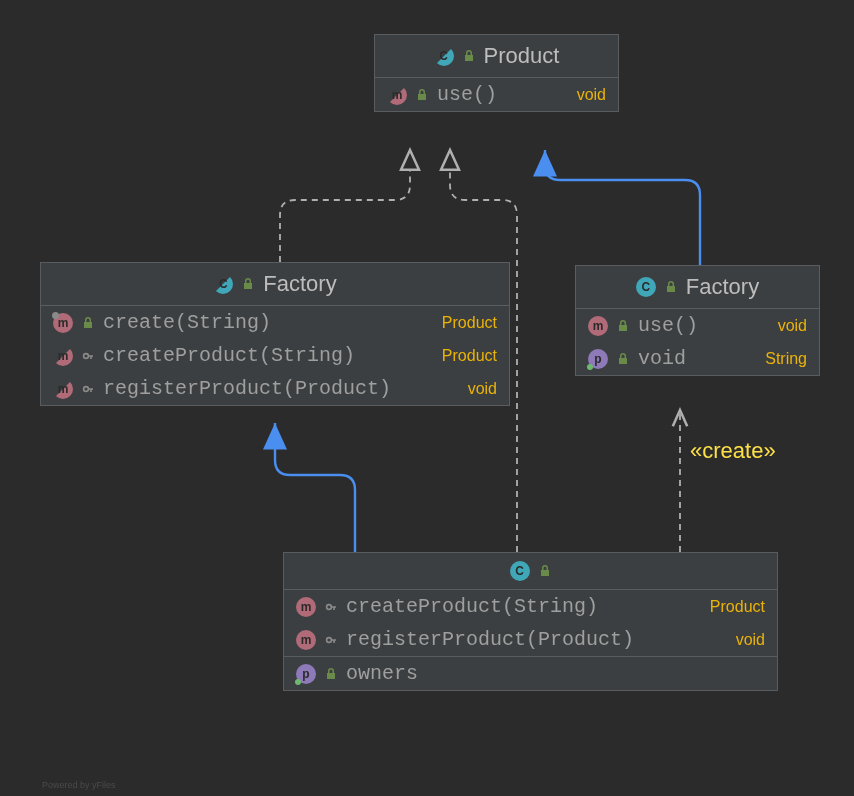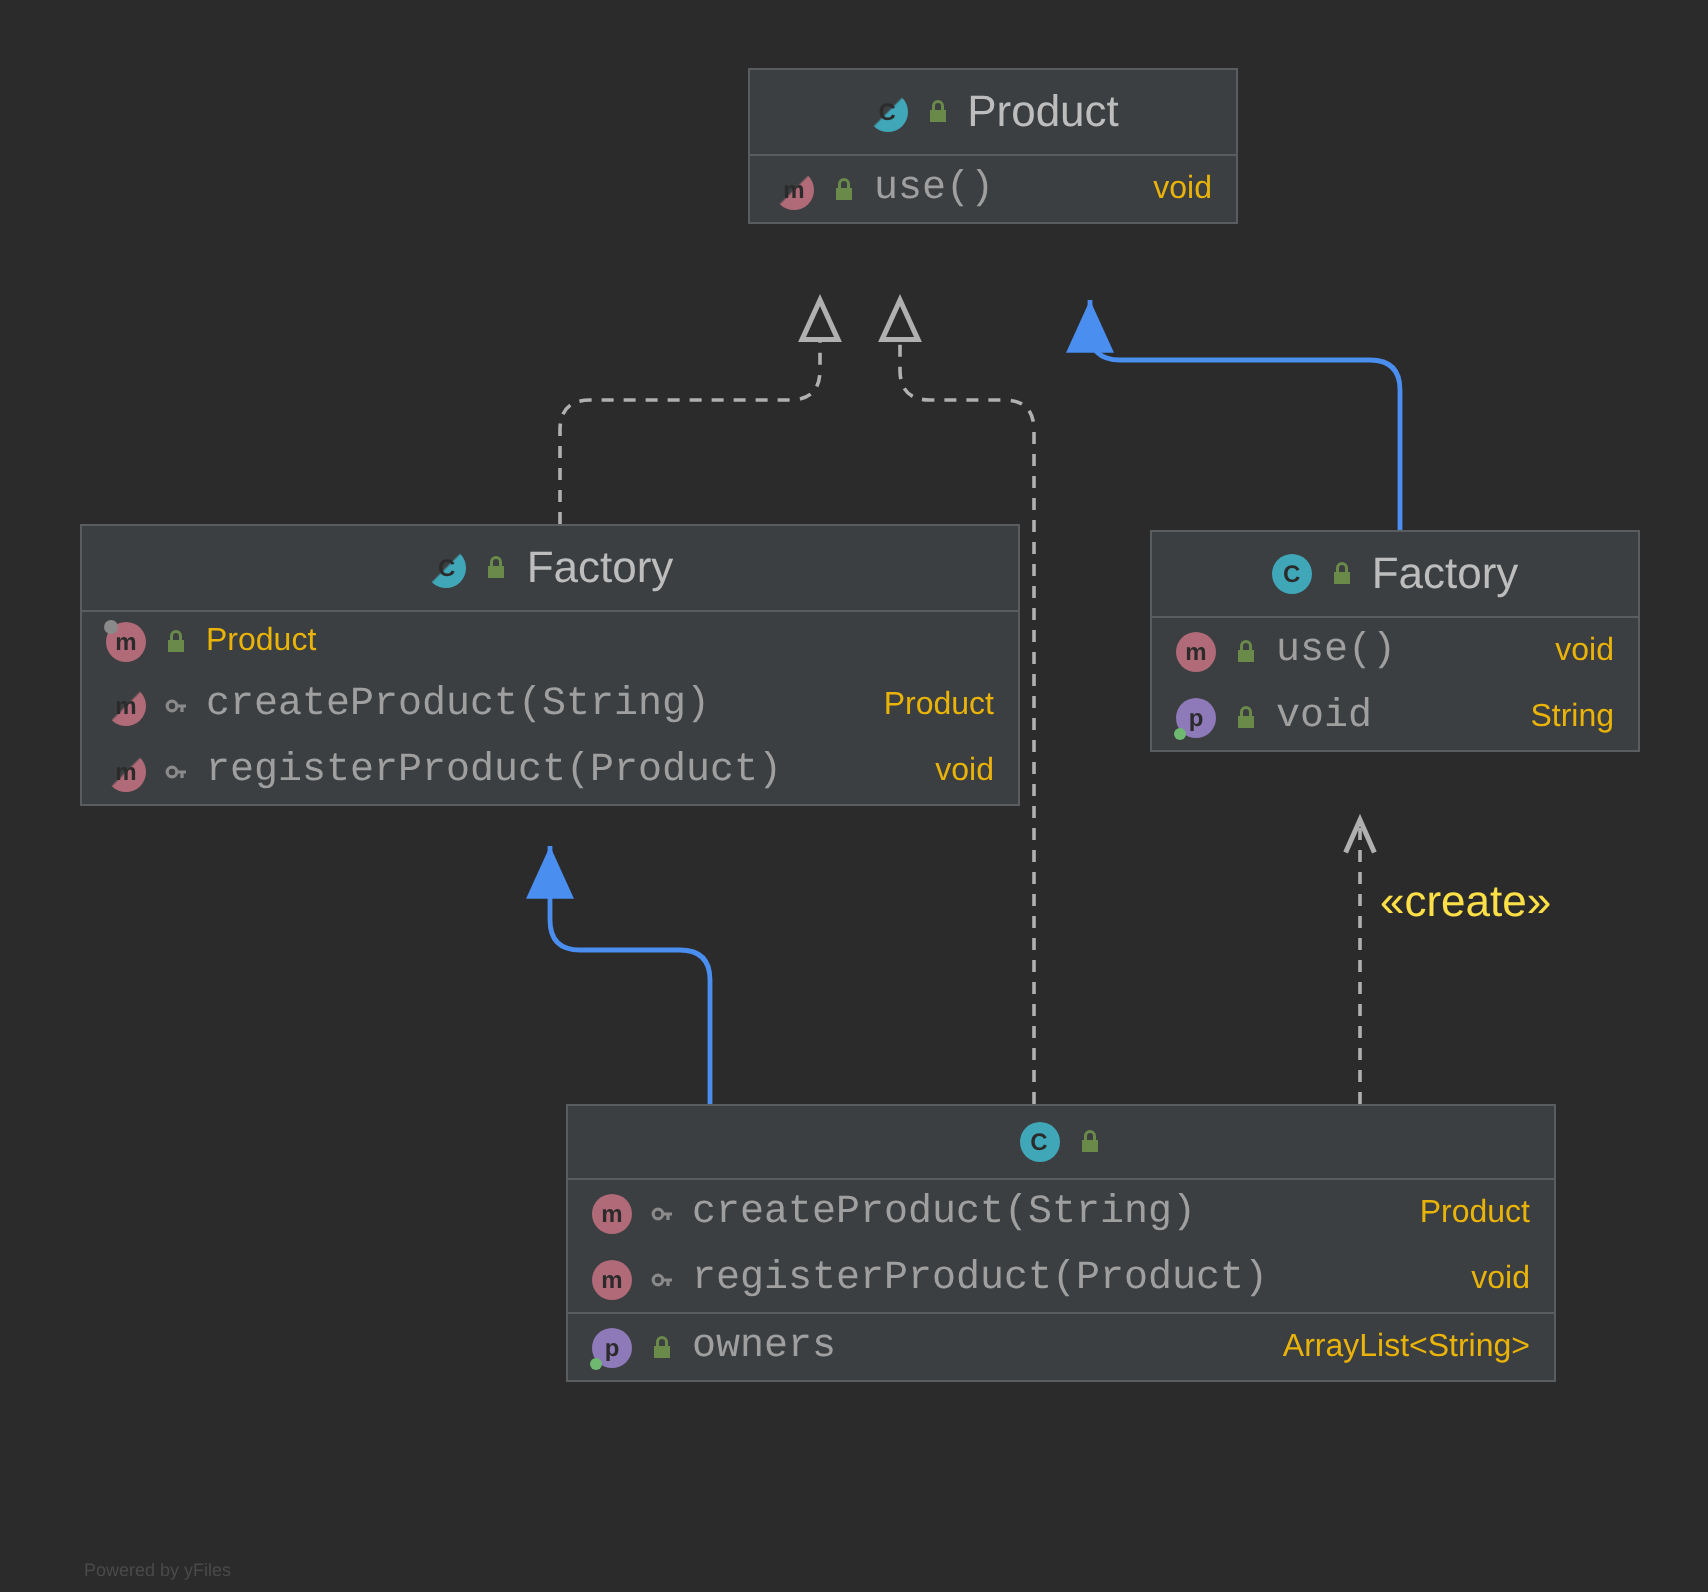--- a/index.html
+++ b/index.html
@@ -186,20 +186,21 @@
           <path fill="#6a8a4a" d="M4 6V4a3 3 0 016 0v2h1v6H3V6h1zm1.5 0h3V4a1.5 1.5 0 00-3 0v2z"></path>
         </svg>
     <span class="class-name">Factory</span>
   </div>
   <div class="members">
     <div class="member-row">
       <span class="badge m">m<span class="fin"></span></span>
       <svg class="vis" viewBox="0 0 14 14">
             <path fill="#6a8a4a" d="M4 6V4a3 3 0 016 0v2h1v6H3V6h1zm1.5 0h3V4a1.5 1.5 0 00-3 0v2z"></path>
           </svg>
+      <span class="sig">create(String)</span>
       <span class="ret">Product</span>
     </div>
     <div class="member-row">
       <span class="badge m abstract">m</span>
       <svg class="vis" viewBox="0 0 14 14">
             <circle cx="5" cy="7" r="2.4" fill="none" stroke="#8a8a8a" stroke-width="1.6"></circle>
             <path d="M7 7h5M10 7v3" stroke="#8a8a8a" stroke-width="1.6"></path>
           </svg>
       <span class="sig">createProduct(String)</span>
       <span class="ret">Product</span>
@@ -270,20 +271,19 @@
       <span class="sig">registerProduct(Product)</span>
       <span class="ret">void</span>
     </div>
     <div class="section-divider"></div>
     <div class="member-row">
       <span class="badge p">p<span class="dot"></span></span>
       <svg class="vis" viewBox="0 0 14 14">
             <path fill="#6a8a4a" d="M4 6V4a3 3 0 016 0v2h1v6H3V6h1zm1.5 0h3V4a1.5 1.5 0 00-3 0v2z"></path>
           </svg>
       <span class="sig">owners</span>
-      <span class="ret">ArrayList&lt;String&gt;</span>
     </div>
   </div>
 </div>
 
 <div class="watermark">Powered by yFiles</div>
 
 </div>
 
 </body></html>

